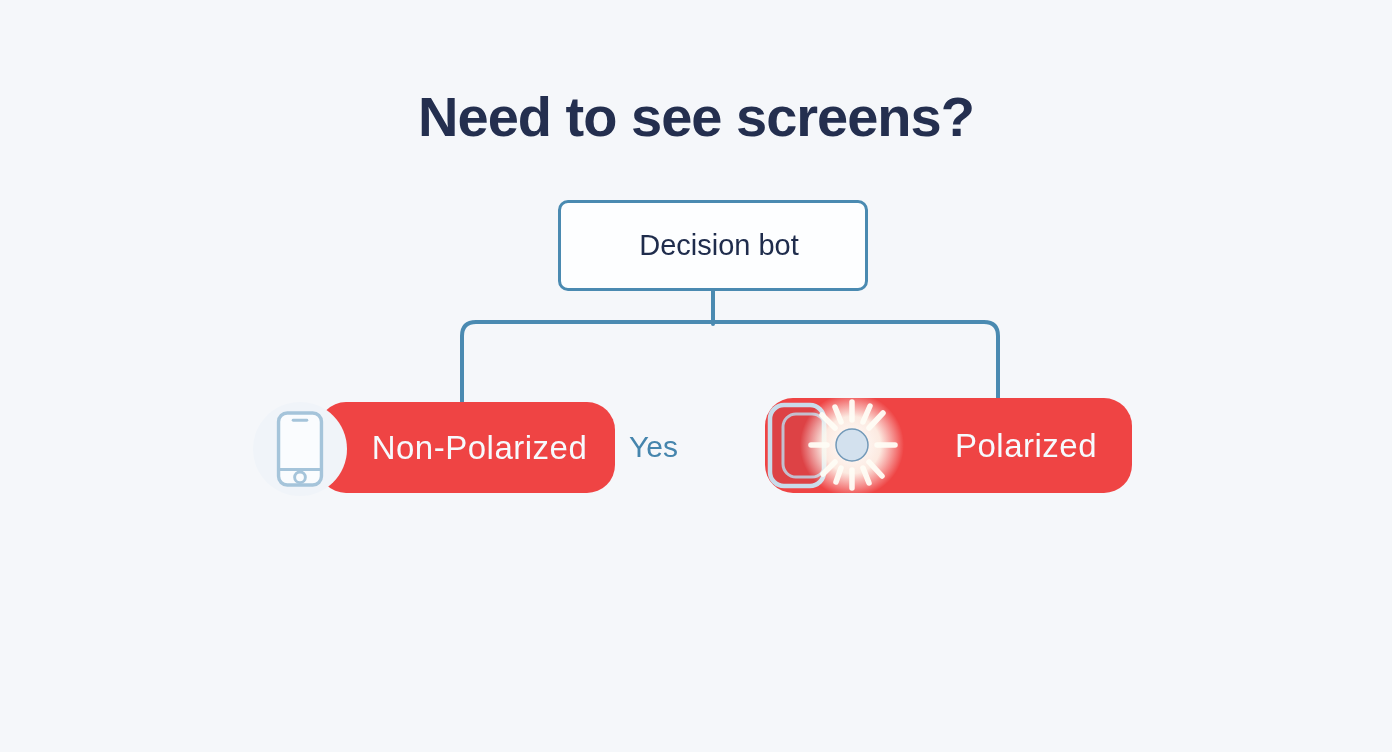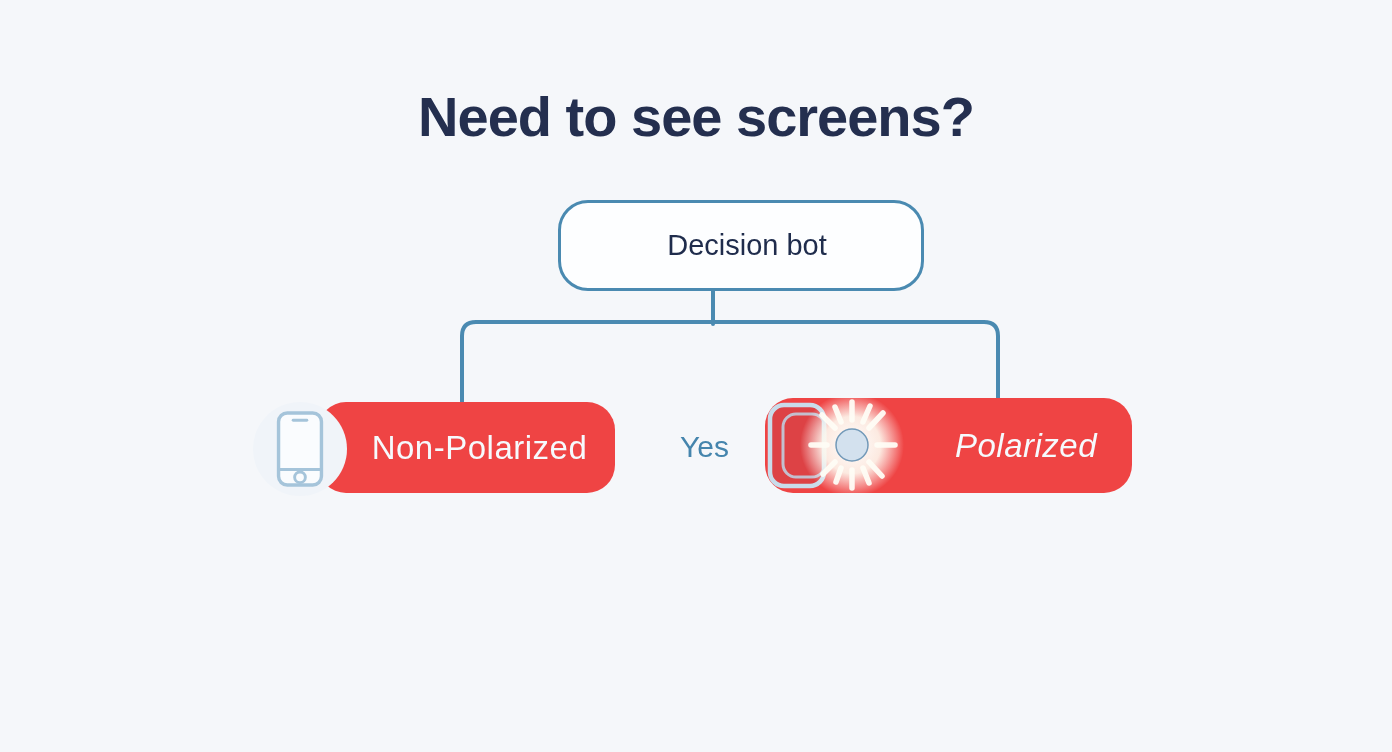--- a/index.html
+++ b/index.html
@@ -32,26 +32,26 @@
   .connector-svg {
     position: absolute;
     left: 0;
     top: 0;
     pointer-events: none;
   }
   .node-root {
     position: absolute;
     left: 558px;
     top: 200px;
-    width: 366px;
+    width: 310px;
     height: 91px;
     box-sizing: border-box;
     background: #fdfeff;
     border: 3px solid #4a8ab1;
-    border-radius: 30px;
+    border-radius: 10px;
     display: flex;
     align-items: center;
     justify-content: center;
     padding-left: 12px;
   }
   .node-root .label {
     font-size: 29px;
     color: #1f2c4c;
   }
   .node-pill {
@@ -74,21 +74,20 @@
     width: 297px;
     justify-content: center;
     padding-left: 26px;
     box-sizing: border-box;
   }
   .node-polarized {
     left: 765px;
     top: 398px;
     width: 367px;
     height: 95px;
-    font-style: italic;
   }
   .node-polarized .label {
     position: absolute;
     left: 155px;
     width: 212px;
     text-align: center;
   }
   .icon-circle {
     position: absolute;
     left: 253px;
@@ -108,21 +107,21 @@
     top: 0;
     width: 170px;
     height: 95px;
     overflow: visible;
   }
   .edge-label {
     position: absolute;
     left: 629px;
     top: 430px;
     width: 100px;
-    text-align: right;
+    text-align: left;
     font-size: 30px;
     color: #4585ad;
   }
 </style>
 </head>
 <body>
 
 <div class="canvas">
 
   <h1 class="page-title">Need to see screens?</h1>

